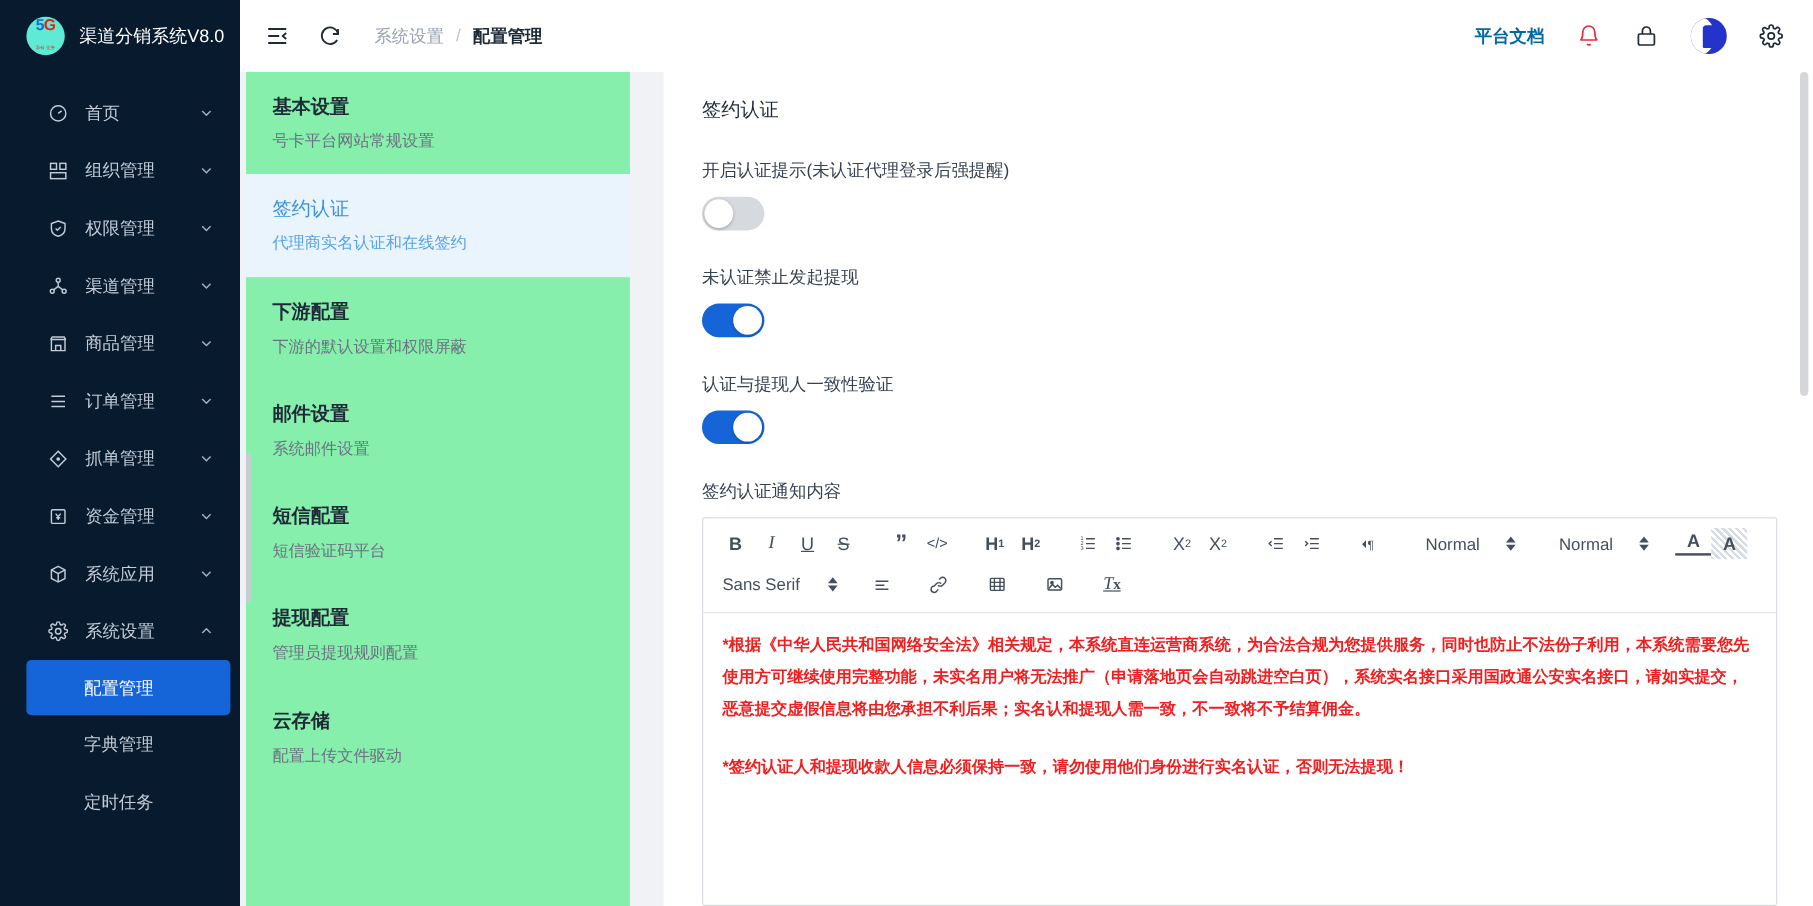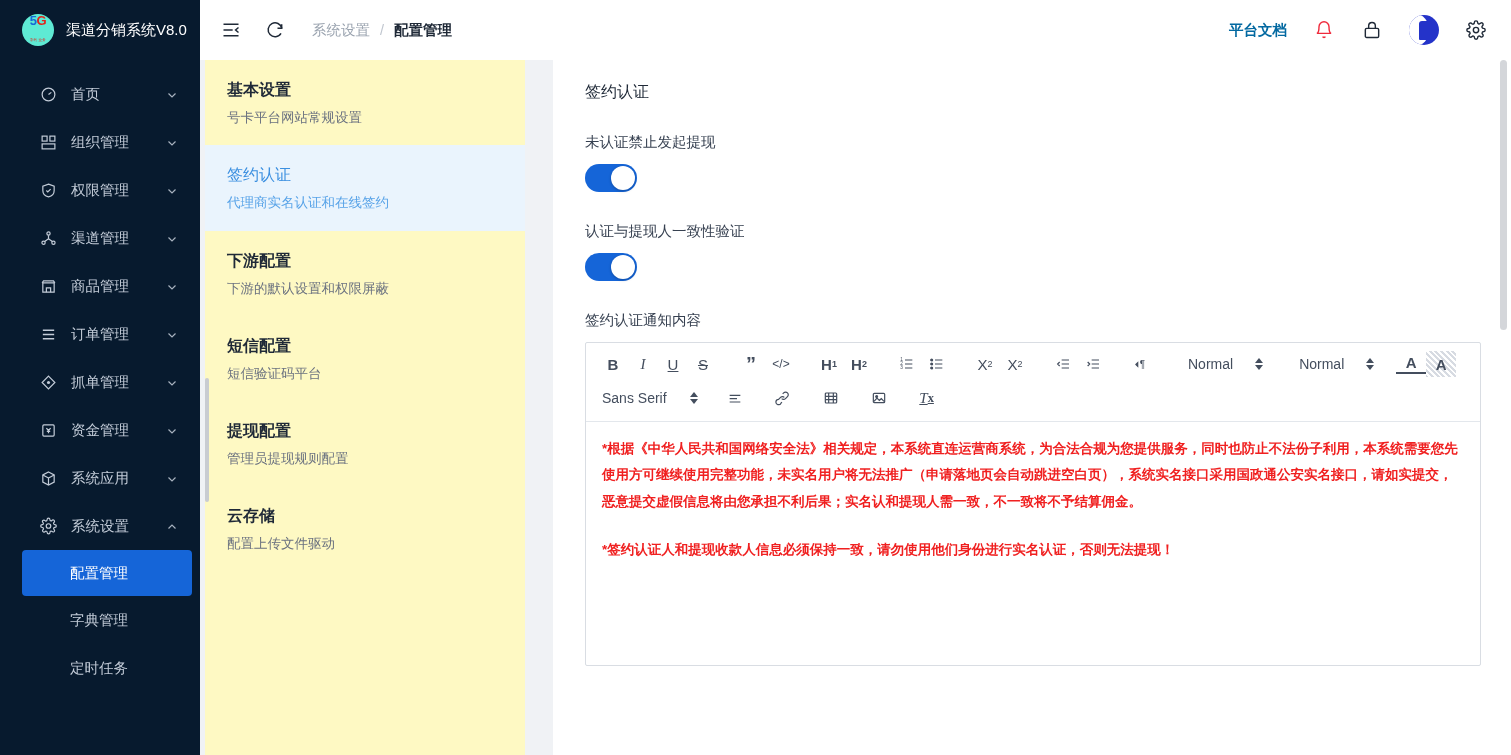--- a/index.html
+++ b/index.html
@@ -85,21 +85,21 @@
   }
   .avatar .pic {
     position: relative; width: 13px; height: 19px; background: #2433c9;
     border-radius: 3px 3px 1px 1px; margin-left: 2px;
   }
 
   
   .content { flex: 1; display: flex; gap: 0; padding: 0; min-height: 0; overflow: hidden; position: relative; }
 
   .settings-list {
-    width: 320px; flex: 0 0 320px; background: #fef9c3;
+    width: 320px; flex: 0 0 320px; background: #86efac;
     margin: 0 0 0 5px; overflow: hidden; position: relative;
   }
   .sl-scroll { position: absolute; inset: 0; overflow: hidden; }
   .sl-item { padding: 18px 22px 17px 22px; cursor: pointer; }
   .sl-item.active { background: #eaf4fd; }
   .sl-title { font-size: 16px; font-weight: 700; color: #1f2937; line-height: 1.5; }
   .sl-item.active .sl-title { color: #3b8fe0; font-weight: 500; }
   .sl-desc { font-size: 13.5px; color: #6b7280; margin-top: 6px; line-height: 1.5; }
   .sl-item.active .sl-desc { color: #58a3e8; }
   .sl-thumb {
@@ -384,20 +384,24 @@
           </div>
           <div class="sl-item active">
             <div class="sl-title">签约认证</div>
             <div class="sl-desc">代理商实名认证和在线签约</div>
           </div>
           <div class="sl-item">
             <div class="sl-title">下游配置</div>
             <div class="sl-desc">下游的默认设置和权限屏蔽</div>
           </div>
           <div class="sl-item">
+            <div class="sl-title">邮件设置</div>
+            <div class="sl-desc">系统邮件设置</div>
+          </div>
+          <div class="sl-item">
             <div class="sl-title">短信配置</div>
             <div class="sl-desc">短信验证码平台</div>
           </div>
           <div class="sl-item">
             <div class="sl-title">提现配置</div>
             <div class="sl-desc">管理员提现规则配置</div>
           </div>
           <div class="sl-item">
             <div class="sl-title">云存储</div>
             <div class="sl-desc">配置上传文件驱动</div>
@@ -407,20 +411,26 @@
             
           </div>
 
         </div>
         <div class="sl-thumb"></div>
       </div>
 
       <div class="panel">
         <div class="panel-title">签约认证</div>
 
+        <div class="field">
+          <div class="field-label">开启认证提示(未认证代理登录后强提醒)</div>
+          <div class="toggle">
+              <span class="knob"></span>
+            </div>
+        </div>
 
         <div class="field">
           <div class="field-label">未认证禁止发起提现</div>
           <div class="toggle on">
               <span class="knob"></span>
             </div>
         </div>
 
         <div class="field">
           <div class="field-label">认证与提现人一致性验证</div>

